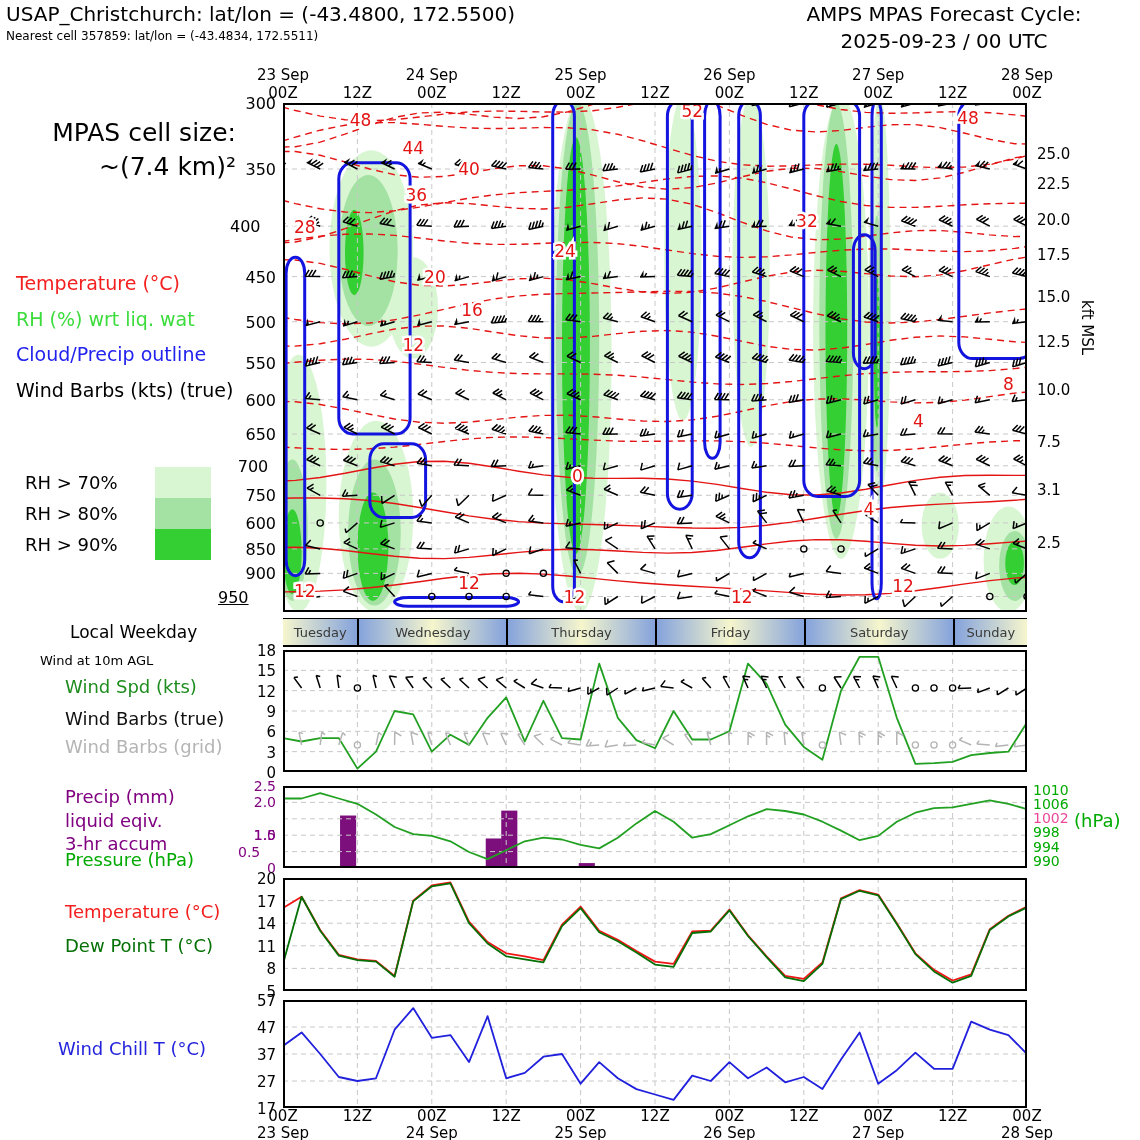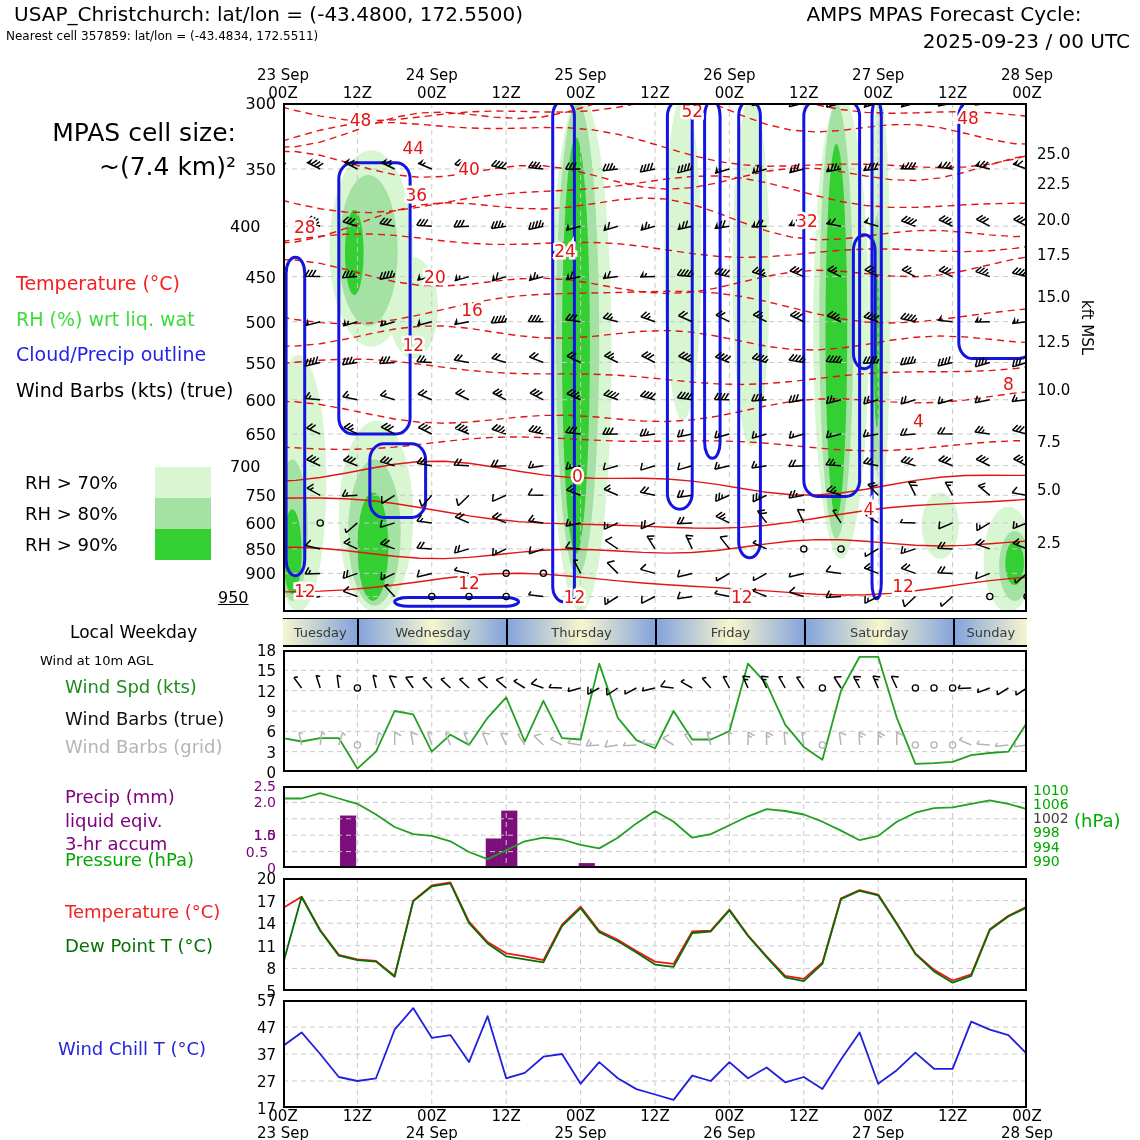--- a/index.html
+++ b/index.html
@@ -1,24 +1,24 @@
 <!DOCTYPE html>
 <html><head>
 <meta charset="utf-8">
 <style>
   html,body{margin:0;padding:0;background:#fff;}
   #root{position:relative;width:1140px;height:1140px;background:#fff;
         font-family:"DejaVu Sans",sans-serif;overflow:hidden;}
   .t{position:absolute;white-space:nowrap;}
   svg{position:absolute;overflow:hidden;}
   svg text{font-family:"DejaVu Sans",sans-serif;}
-  .hdr1{left:14px;top:2px;font-size:20px;color:#000;}
+  .hdr1{left:6px;top:2px;font-size:20px;color:#000;}
   .hdr2{left:6px;top:29px;font-size:12px;color:#000;}
   .cyc{left:758px;top:2px;width:372px;text-align:center;font-size:20px;color:#000;}
-  .cyc2{left:758px;top:29px;width:372px;text-align:right;font-size:20px;color:#000;}
+  .cyc2{left:758px;top:29px;width:372px;text-align:center;font-size:20px;color:#000;}
   .cs1{left:8px;top:118px;width:228px;text-align:right;font-size:25px;color:#000;}
   .cs2{left:8px;top:152px;width:228px;text-align:right;font-size:25px;color:#000;}
   .lw{left:70px;top:622px;font-size:17px;color:#000;}
   .hpa{left:1074px;top:810px;font-size:18px;color:#00aa00;}
   .kft{left:1078px;top:300px;font-size:15px;color:#000;writing-mode:vertical-rl;}
 </style>
 </head>
 <body>
 
 <div id="root">
@@ -695,52 +695,52 @@
     <div class="t" style="left: 987px; top: 1124px; width: 80px; text-align: center; font-size: 15px;">28 Sep</div>
     <div class="t" style="left: 997px; top: 1107px; width: 60px; text-align: center; font-size: 15px;">00Z</div>
     <div class="t" style="left: 230px; top: 94px; width: 46px; text-align: right; font-size: 16px;">300</div>
     <div class="t" style="left: 230px; top: 159.998px; width: 46px; text-align: right; font-size: 16px;">350</div>
     <div class="t" style="left: 230px; top: 217.169px; width: 46px; text-align: left; font-size: 16px;">400</div>
     <div class="t" style="left: 230px; top: 267.596px; width: 46px; text-align: right; font-size: 16px;">450</div>
     <div class="t" style="left: 230px; top: 312.706px; width: 46px; text-align: right; font-size: 16px;">500</div>
     <div class="t" style="left: 230px; top: 353.512px; width: 46px; text-align: right; font-size: 16px;">550</div>
     <div class="t" style="left: 230px; top: 390.765px; width: 46px; text-align: right; font-size: 16px;">600</div>
     <div class="t" style="left: 230px; top: 425.035px; width: 46px; text-align: right; font-size: 16px;">650</div>
-    <div class="t" style="left: 230px; top: 456.763px; width: 46px; text-align: left; font-size: 16px;">700</div>
+    <div class="t" style="left: 230px; top: 456.763px; width: 46px; text-align: center; font-size: 16px;">700</div>
     <div class="t" style="left: 230px; top: 486.302px; width: 46px; text-align: right; font-size: 16px;">750</div>
     <div class="t" style="left: 230px; top: 513.934px; width: 46px; text-align: right; font-size: 16px;">600</div>
     <div class="t" style="left: 230px; top: 539.89px; width: 46px; text-align: right; font-size: 16px;">850</div>
     <div class="t" style="left: 230px; top: 564.362px; width: 46px; text-align: right; font-size: 16px;">900</div>
     <div class="t" style="left: 218px; top: 587.51px; width: 46px; font-size: 16px; text-decoration: underline;">950</div>
     <div class="t" style="left: 1037px; top: 144.9px; font-size: 15px;">25.0</div>
     <div class="t" style="left: 1037px; top: 174.931px; font-size: 15px;">22.5</div>
     <div class="t" style="left: 1037px; top: 211.07px; font-size: 15px;">20.0</div>
     <div class="t" style="left: 1037px; top: 246.191px; font-size: 15px;">17.5</div>
     <div class="t" style="left: 1037px; top: 287.929px; font-size: 15px;">15.0</div>
     <div class="t" style="left: 1037px; top: 333.23px; font-size: 15px;">12.5</div>
     <div class="t" style="left: 1037px; top: 381.076px; font-size: 15px;">10.0</div>
     <div class="t" style="left: 1037px; top: 432.994px; font-size: 15px;">7.5</div>
-    <div class="t" style="left: 1037px; top: 480.84px; font-size: 15px;">5.0</div>
+    <div class="t" style="left: 1037px; top: 480.84px; font-size: 15px;">3.1</div>
     <div class="t" style="left: 1037px; top: 533.776px; font-size: 15px;">2.5</div>
     <div class="t" style="left: 243px; top: 642px; width: 33px; text-align: right; font-size: 15px;">18</div>
     <div class="t" style="left: 243px; top: 662.333px; width: 33px; text-align: right; font-size: 15px;">15</div>
     <div class="t" style="left: 243px; top: 682.667px; width: 33px; text-align: right; font-size: 15px;">12</div>
     <div class="t" style="left: 243px; top: 703px; width: 33px; text-align: right; font-size: 15px;">9</div>
     <div class="t" style="left: 243px; top: 723.333px; width: 33px; text-align: right; font-size: 15px;">6</div>
     <div class="t" style="left: 243px; top: 743.667px; width: 33px; text-align: right; font-size: 15px;">3</div>
     <div class="t" style="left: 243px; top: 764px; width: 33px; text-align: right; font-size: 15px;">0</div>
     <div class="t" style="left: 238px; top: 778px; width: 38px; text-align: right; font-size: 14px; color: rgb(128, 0, 128);">2.5</div>
     <div class="t" style="left: 238px; top: 794.4px; width: 38px; text-align: right; font-size: 14px; color: rgb(128, 0, 128);">2.0</div>
     <div class="t" style="left: 238px; top: 810.8px; width: 38px; text-align: right; font-size: 14px; color: rgb(128, 0, 128); margin-top: 16px;">1.5</div>
     <div class="t" style="left: 238px; top: 827.2px; width: 38px; text-align: right; font-size: 14px; color: rgb(128, 0, 128);">1.0</div>
-    <div class="t" style="left: 238px; top: 843.6px; width: 38px; text-align: center; font-size: 14px; color: rgb(128, 0, 128);">0.5</div>
+    <div class="t" style="left: 238px; top: 843.6px; width: 38px; text-align: left; font-size: 14px; color: rgb(128, 0, 128);">0.5</div>
     <div class="t" style="left: 238px; top: 860px; width: 38px; text-align: right; font-size: 14px; color: rgb(128, 0, 128);">0</div>
     <div class="t" style="left: 1033px; top: 781.565px; font-size: 14px; color: rgb(0, 170, 0);">1010</div>
     <div class="t" style="left: 1033px; top: 795.826px; font-size: 14px; color: rgb(0, 170, 0);">1006</div>
-    <div class="t" style="left: 1033px; top: 810.087px; font-size: 14px; color: #404040;">1002</div>
+    <div class="t" style="left: 1033px; top: 810.087px; font-size: 14px; color: #ec4899;">1002</div>
     <div class="t" style="left: 1033px; top: 824.348px; font-size: 14px; color: rgb(0, 170, 0);">998</div>
     <div class="t" style="left: 1033px; top: 838.609px; font-size: 14px; color: rgb(0, 170, 0);">994</div>
     <div class="t" style="left: 1033px; top: 852.87px; font-size: 14px; color: rgb(0, 170, 0);">990</div>
     <div class="t" style="left: 243px; top: 870px; width: 33px; text-align: right; font-size: 15px;">20</div>
     <div class="t" style="left: 243px; top: 892.6px; width: 33px; text-align: right; font-size: 15px;">17</div>
     <div class="t" style="left: 243px; top: 915.2px; width: 33px; text-align: right; font-size: 15px;">14</div>
     <div class="t" style="left: 243px; top: 937.8px; width: 33px; text-align: right; font-size: 15px;">11</div>
     <div class="t" style="left: 243px; top: 960.4px; width: 33px; text-align: right; font-size: 15px;">8</div>
     <div class="t" style="left: 243px; top: 983px; width: 33px; text-align: right; font-size: 15px;">5</div>
     <div class="t" style="left: 243px; top: 992px; width: 33px; text-align: right; font-size: 15px;">57</div>

